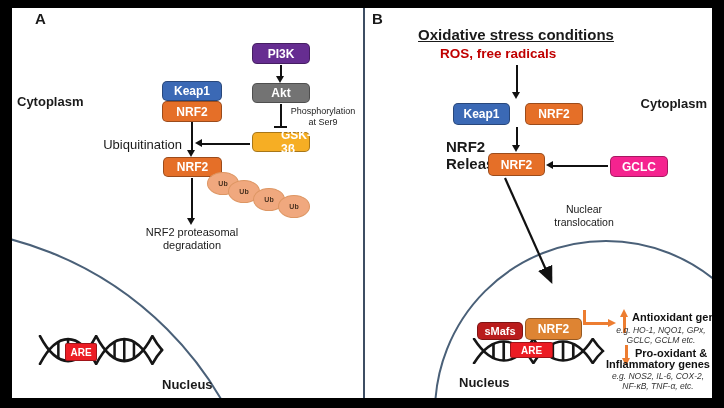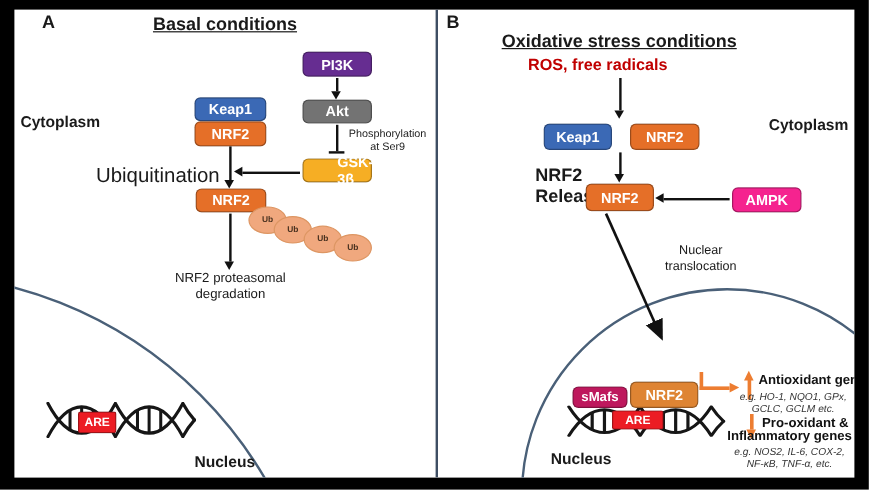--- a/index.html
+++ b/index.html
@@ -28,21 +28,20 @@
   .genes-title{position:absolute;font-weight:bold;font-size:11px;color:#111;white-space:nowrap}
   .genes-ex{position:absolute;font-style:italic;font-size:8.5px;color:#333;text-align:center;line-height:10px}
   .small2{font-size:9px;line-height:10.5px;text-align:center;color:#222}
 </style>
 </head>
 <body>
 
 <div id="canvas">
 
   <div class="lbl bold" style="left:23px;top:2px;font-size:15px">A</div>
-  <div class="blk panel-title" style="left:0;top:4px;width:351px">Basal conditions</div>
   <div class="lbl bold" style="left:5px;top:86px;font-size:13px">Cytoplasm</div>
 
   <div class="circle" style="left:-435px;top:219px;width:688px;height:688px"></div>
 
   <div class="box" style="left: 240px; top: 35px; width: 58px; height: 21px; background-color: rgb(102, 45, 145);">
       <span>PI3K</span>
     </div>
   <div class="vl" style="left:268px;top:57px;height:11px"></div>
   <div class="tri down" style="left:264px;top:68px"></div>
   <div class="box" style="left: 240px; top: 75px; width: 58px; height: 20px; background-color: #737373;">
@@ -60,21 +59,21 @@
 
   <div class="box" style="left: 150px; top: 73px; width: 60px; height: 20px; background-color: rgb(59, 105, 181);">
       <span>Keap1</span>
     </div>
   <div class="box" style="left: 150px; top: 93px; width: 60px; height: 21px; background-color: rgb(229, 111, 40);">
       <span>NRF2</span>
     </div>
 
   <div class="vl" style="left:179px;top:114px;height:28px"></div>
   <div class="tri down" style="left:175px;top:142px"></div>
-  <div class="blk bold" style="left:68px;top:129px;width:102px;text-align:right;font-size:17px;font-weight:normal;color:#1a1a1a">Ubiquitination</div>
+  <div class="blk bold" style="left:68px;top:129px;width:102px;text-align:right;font-size:13px;font-weight:normal;color:#1a1a1a">Ubiquitination</div>
   <div class="hl" style="left:190px;top:135px;width:48px"></div>
   <div class="tri left" style="left:183px;top:131px"></div>
 
   <div class="box" style="left: 151px; top: 149px; width: 59px; height: 20px; background-color: rgb(229, 111, 40);">
       <span>NRF2</span>
     </div>
   <div class="ub" style="left:195px;top:164px">
       <span>Ub</span>
     </div>
   <div class="ub" style="left:216px;top:172px">
@@ -128,21 +127,21 @@
     </div>
 
   <div class="vl" style="left:504px;top:119px;height:18px"></div>
   <div class="tri down" style="left:500px;top:137px"></div>
   <div class="blk" style="left:434px;top:130px;width:78px;text-align:left;font-size:15px;font-weight:600;color:#1a1a1a">NRF2 Release</div>
 
   <div class="box" style="left: 476px; top: 145px; width: 57px; height: 23px; background-color: rgb(229, 111, 40);">
       <span>NRF2</span>
     </div>
   <div class="box" style="left: 598px; top: 148px; width: 58px; height: 21px; background-color: rgb(245, 35, 143);">
-      <span>AMPK</span>
+      <span>GCLC</span>
     </div>
   <div class="hl" style="left:541px;top:157px;width:55px"></div>
   <div class="tri left" style="left:534px;top:153px"></div>
 
   <svg class="abs" style="left:488px;top:167px" width="62" height="114">
     <defs>
         <marker id="ah" markerWidth="9" markerHeight="8" refX="6.5" refY="3.5" orient="auto">
           <path d="M0,0 L8,3.5 L0,7 z" fill="#111"></path>
         </marker>
       </defs>
@@ -158,21 +157,21 @@
       <path d="M2,1 C20,32 42,32 60,1 C78,32 100,32 118,1 C121,6 124,10 128,14"></path>
       <path d="M2,27 C20,-4 42,-4 60,27 C78,-4 100,-4 118,27 C121,22 124,18 128,14"></path>
       <line x1="21" y1="7" x2="21" y2="21"></line>
         <line x1="31" y1="5" x2="31" y2="23"></line>
         <line x1="41" y1="7" x2="41" y2="21"></line>
       <line x1="79" y1="7" x2="79" y2="21"></line>
         <line x1="89" y1="5" x2="89" y2="23"></line>
         <line x1="99" y1="7" x2="99" y2="21"></line>
     </g>
   </svg>
-  <div class="box" style="left: 465px; top: 314px; width: 46px; height: 18px; font-size: 11px; background-color: #be185d;">
+  <div class="box" style="left: 465px; top: 314px; width: 46px; height: 18px; font-size: 11px; background-color: #b91c1c;">
       <span>sMafs</span>
     </div>
   <div class="box" style="left: 513px; top: 310px; width: 57px; height: 22px; background-color: rgb(222, 132, 51);">
       <span>NRF2</span>
     </div>
   <div class="box" style="left: 498px; top: 334px; width: 43px; height: 16px; border-radius: 2px; font-size: 10px; background-color: rgb(236, 28, 36);">
       <span>ARE</span>
     </div>
 
   <div class="ovl" style="left:571px;top:302px;height:15px"></div>

